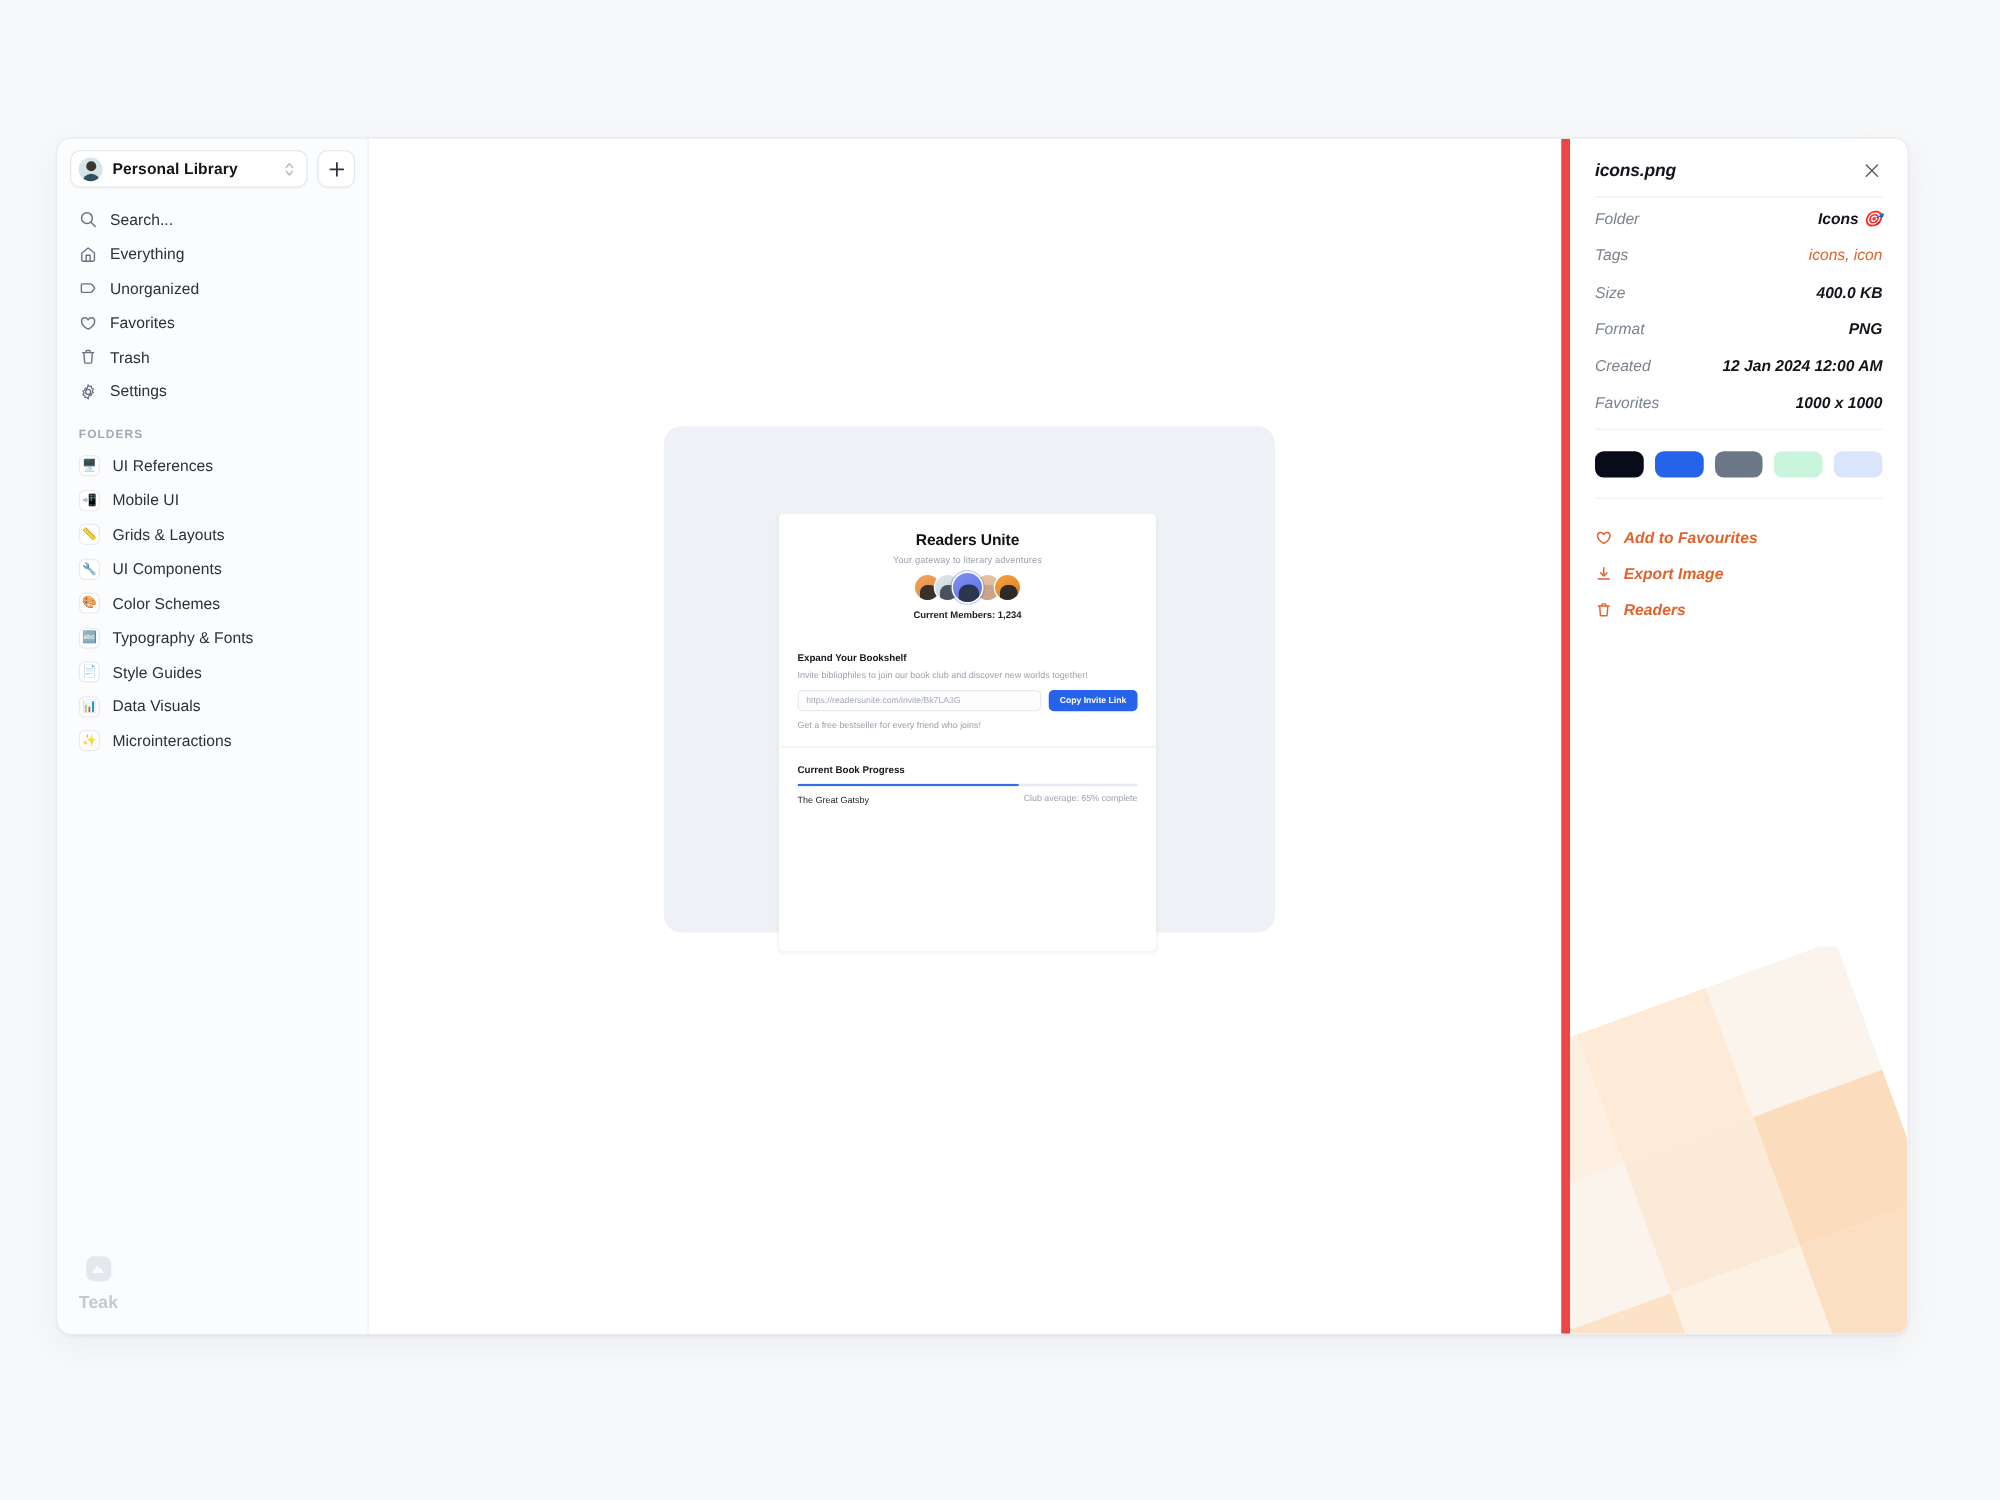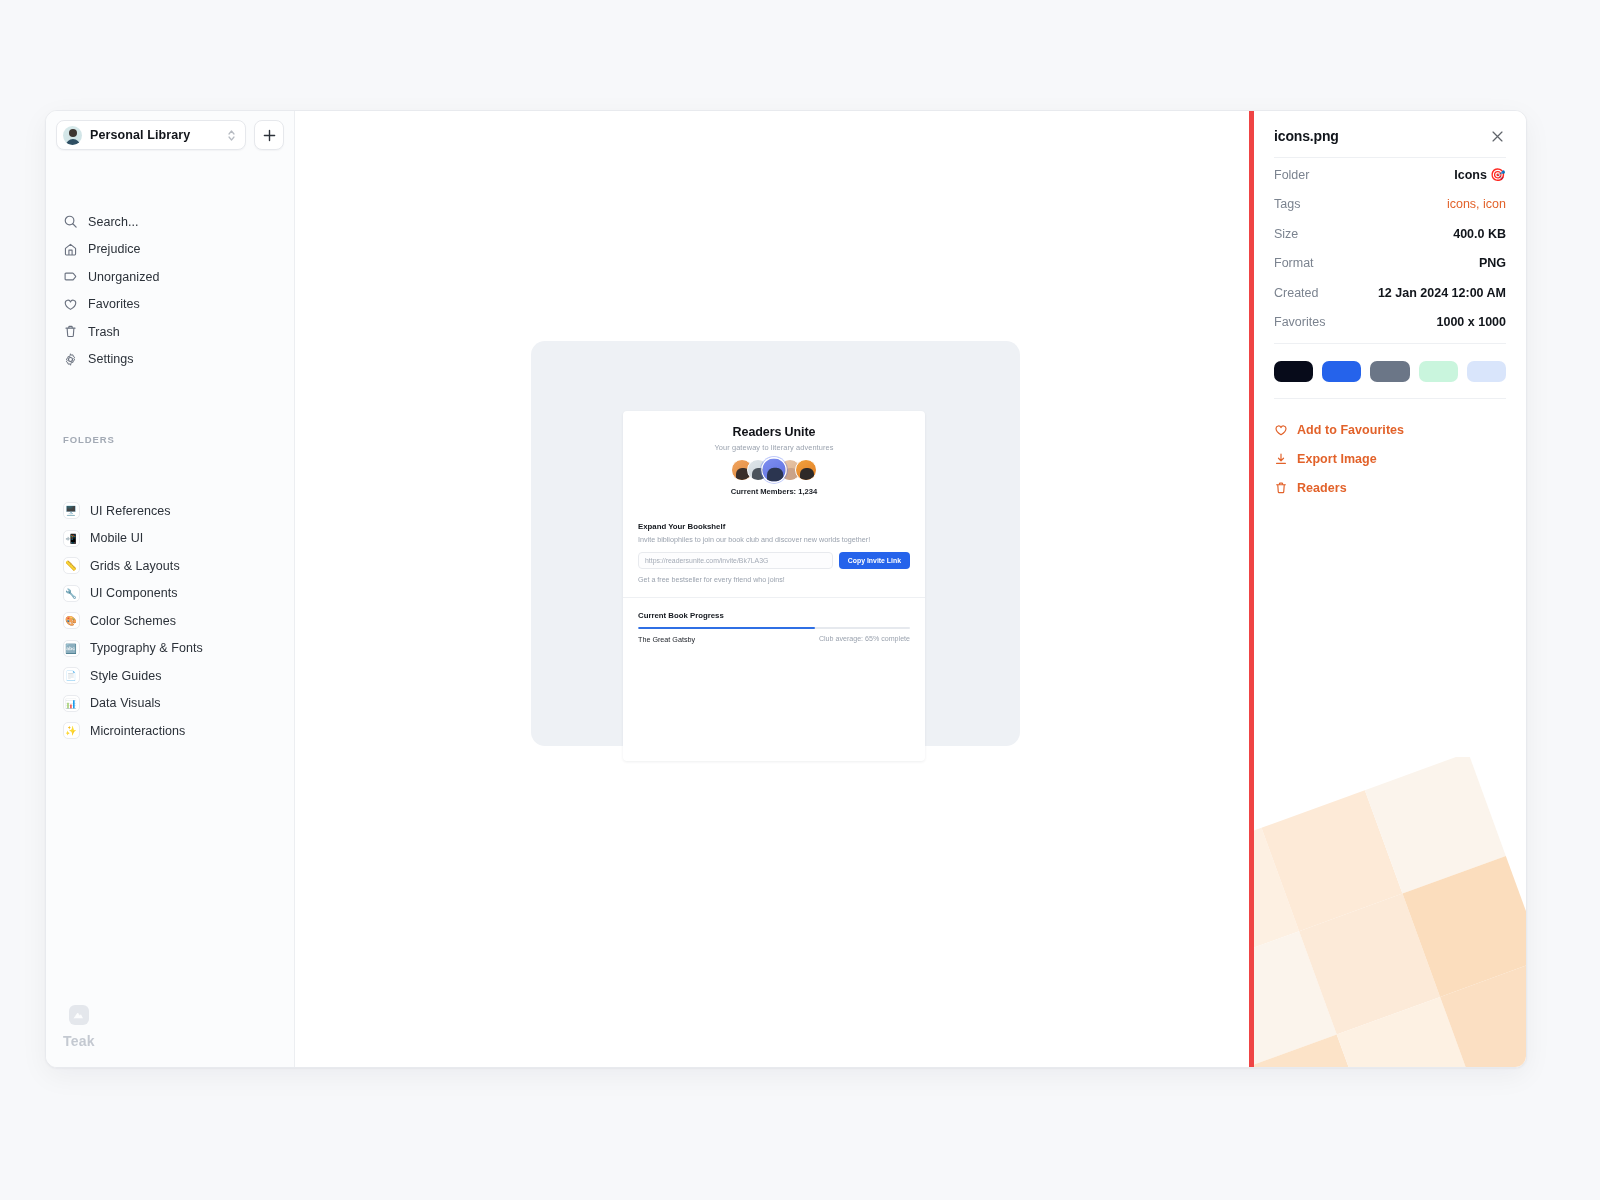--- a/index.html
+++ b/index.html
@@ -30,21 +30,21 @@
     overflow: hidden;
   }
 
   
   .sidebar {
     width: 249px; flex: 0 0 249px;
     background: #fbfcfd;
     border-right: 1px solid #eceef1;
     position: relative;
     padding: 9px 10px 0 10px;
-    display: flex; flex-direction: column; gap: 46px;
+    display: flex; flex-direction: column;
   }
   .ws-row { display: flex; align-items: center; gap: 8px; margin-bottom: 10px; }
   .ws-select {
     flex: 1 1 auto;
     height: 30px;
     background: #fff;
     border: 1px solid #e6e8ec;
     border-radius: 8px;
     display: flex; align-items: center;
     padding: 0 8px 0 6px;
@@ -197,25 +197,26 @@
   .prog-avg { font-size: 7.1px; color: #9aa2ae; margin-left: 16px; }
 
   .book-row { display:flex; align-items:center; gap: 6px; margin-top: 6px; }
   .book-ico { width: 9px; height: 7px; border-radius: 1.5px; background:#8b95a6; flex:0 0 9px; position:relative; }
   .book-ico::after { content:""; position:absolute; left:4px; top:0; width:1px; height:7px; background:#fff; opacity:.7; }
   .book-txt { font-size: 7.2px; color: #3a4150; }
 
   
   .detail {
     width: 277px; flex: 0 0 277px;
-    border-left: 5px solid #ef4444;
+    border-left: 7px solid #ef4444;
     background: #fff;
     position: relative;
     padding: 12px 20px 0 20px;
     overflow: hidden;
+    font-style: italic;
   }
   .detail-deco {
     position: absolute; right: -60px; bottom: -110px;
     width: 420px; height: 420px;
     pointer-events: none; opacity: 1;
   }
   .detail-inner { position: relative; z-index: 2; }
   .dt-head { display:flex; align-items:center; justify-content:space-between; padding: 4px 0 12px; }
   .dt-file { font-size: 14px; font-weight: 700; color: #11151b; letter-spacing:-.15px; }
   .dt-close { width:18px;height:18px;display:flex;align-items:center;justify-content:center;cursor:pointer;opacity:.75; }
@@ -268,21 +269,21 @@
           </span>
           <span class="nav-label">Search...</span>
         </div>
         <div class="nav-item">
           <span class="nav-ico">
             <svg viewBox="0 0 16 16" fill="none">
                 <path d="M2.6 6.8L8 2.5l5.4 4.3v6.1a.9.9 0 0 1-.9.9h-9a.9.9 0 0 1-.9-.9V6.8Z" stroke="#6b7280" stroke-width="1.2" stroke-linejoin="round"></path>
                 <path d="M6.3 13.8V8.7h3.4v5.1" stroke="#6b7280" stroke-width="1.2" stroke-linejoin="round"></path>
               </svg>
           </span>
-          <span class="nav-label">Prejudice</span>
+          <span class="nav-label">Everything</span>
         </div>
         <div class="nav-item">
           <span class="nav-ico">
             <svg viewBox="0 0 16 16" fill="none">
                 <path d="M2.2 5.3a.9.9 0 0 1 .9-.9h7.1c.3 0 .6.1.75.35L13.4 7.5a.9.9 0 0 1 0 1L11 11.25a.9.9 0 0 1-.75.35h-7.1a.9.9 0 0 1-.9-.9V5.3Z" stroke="#6b7280" stroke-width="1.2" stroke-linejoin="round"></path>
               </svg>
           </span>
           <span class="nav-label">Unorganized</span>
         </div>
         <div class="nav-item">

